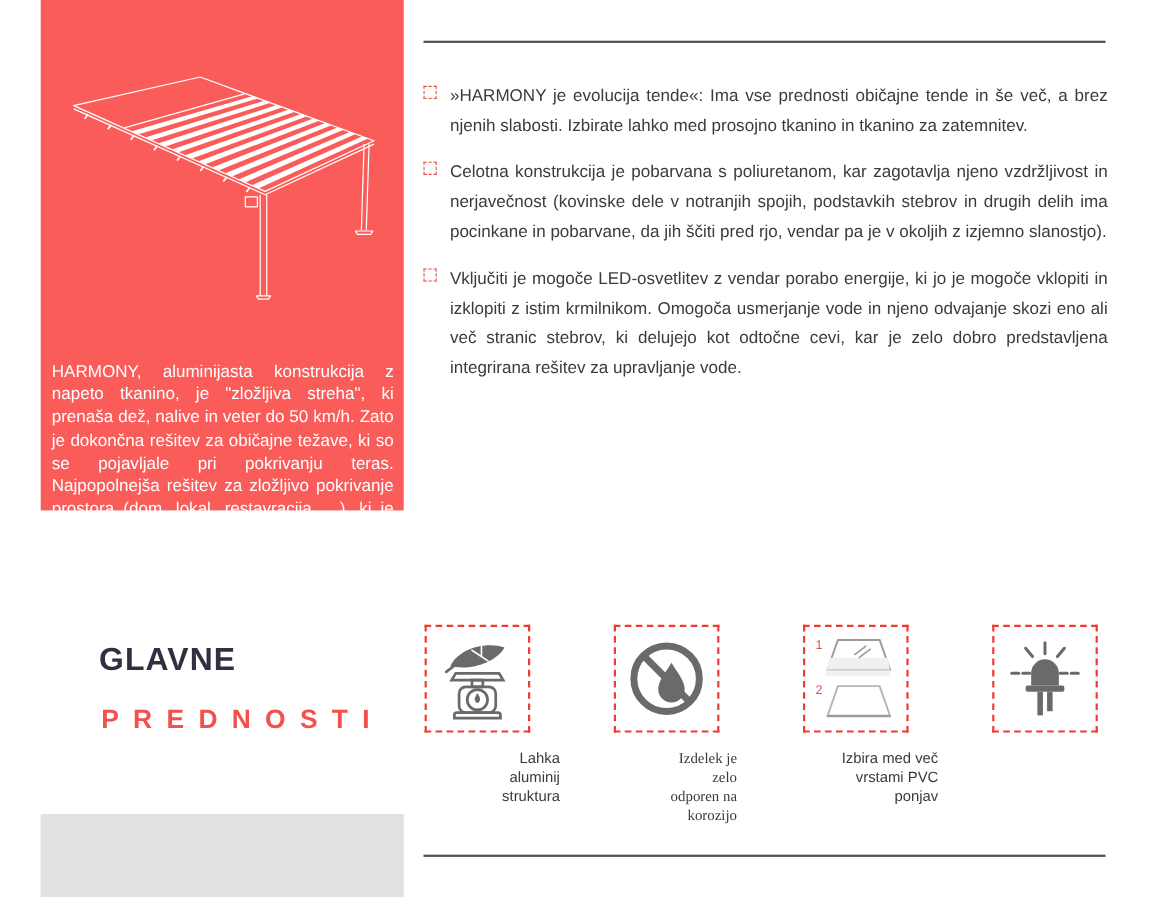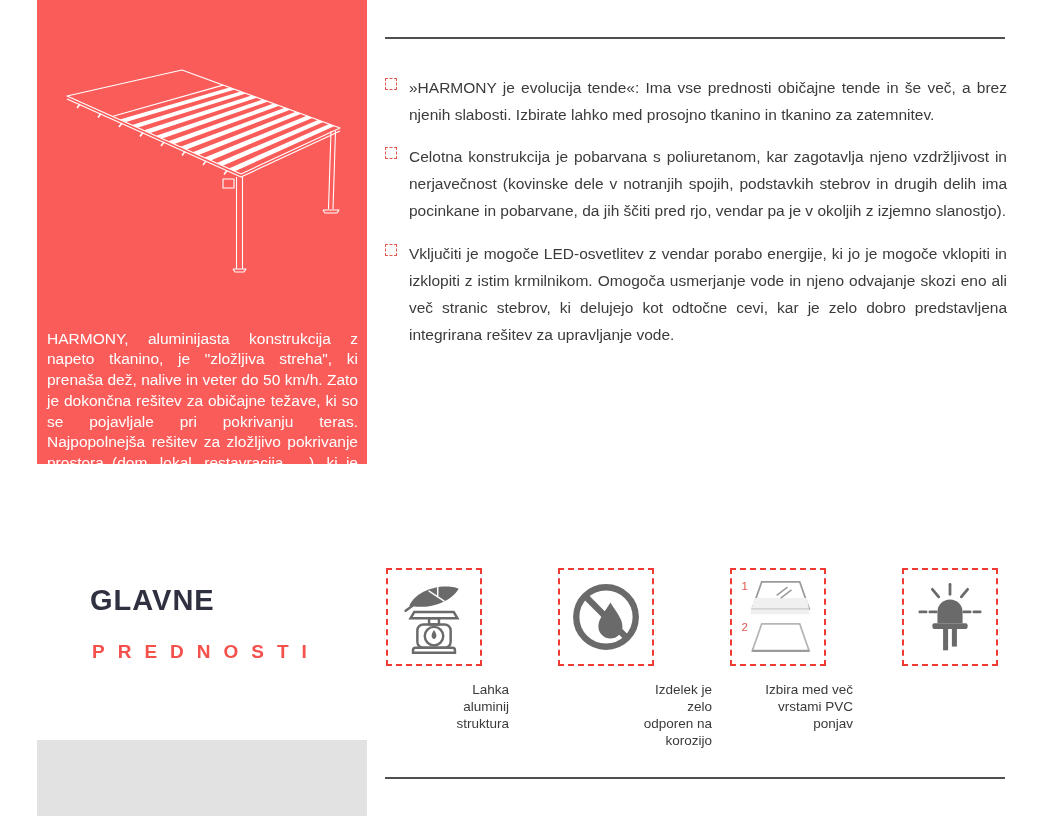--- a/index.html
+++ b/index.html
@@ -72,21 +72,21 @@
     position: absolute;
     left: 90px; top: 584px;
     font-size: 29px;
     font-weight: bold;
     letter-spacing: 1px;
     color: #2f3040;
   }
   .heading-red {
     position: absolute;
     left: 92px; top: 641px;
-    font-size: 19px;
+    font-size: 24px;
     font-weight: bold;
     letter-spacing: 13px;
     color: #f4504c;
   }
 
   
   .feature-box {
     position: absolute;
     top: 568px;
     width: 96px; height: 98px;
@@ -106,21 +106,21 @@
     position: absolute;
     top: 681px;
     width: 150px;
     font-size: 13.5px;
     line-height: 17px;
     text-align: right;
     white-space: pre-line;
     color: #3a3a3a;
   }
   .feature-caption.c1 { left: 359px; }
-  .feature-caption.c2 { left: 562px; }
+  .feature-caption.c2 { left: 520px; font-family: Liberation Serif, serif; }
   .feature-caption.c3 { left: 703px; }
   .feature-caption.c4 { left: 875px; }
 
   
   .footer-gray {
     position: absolute;
     left: 37px; top: 740px;
     width: 330px; height: 76px;
     background: #e2e2e2;
   }

